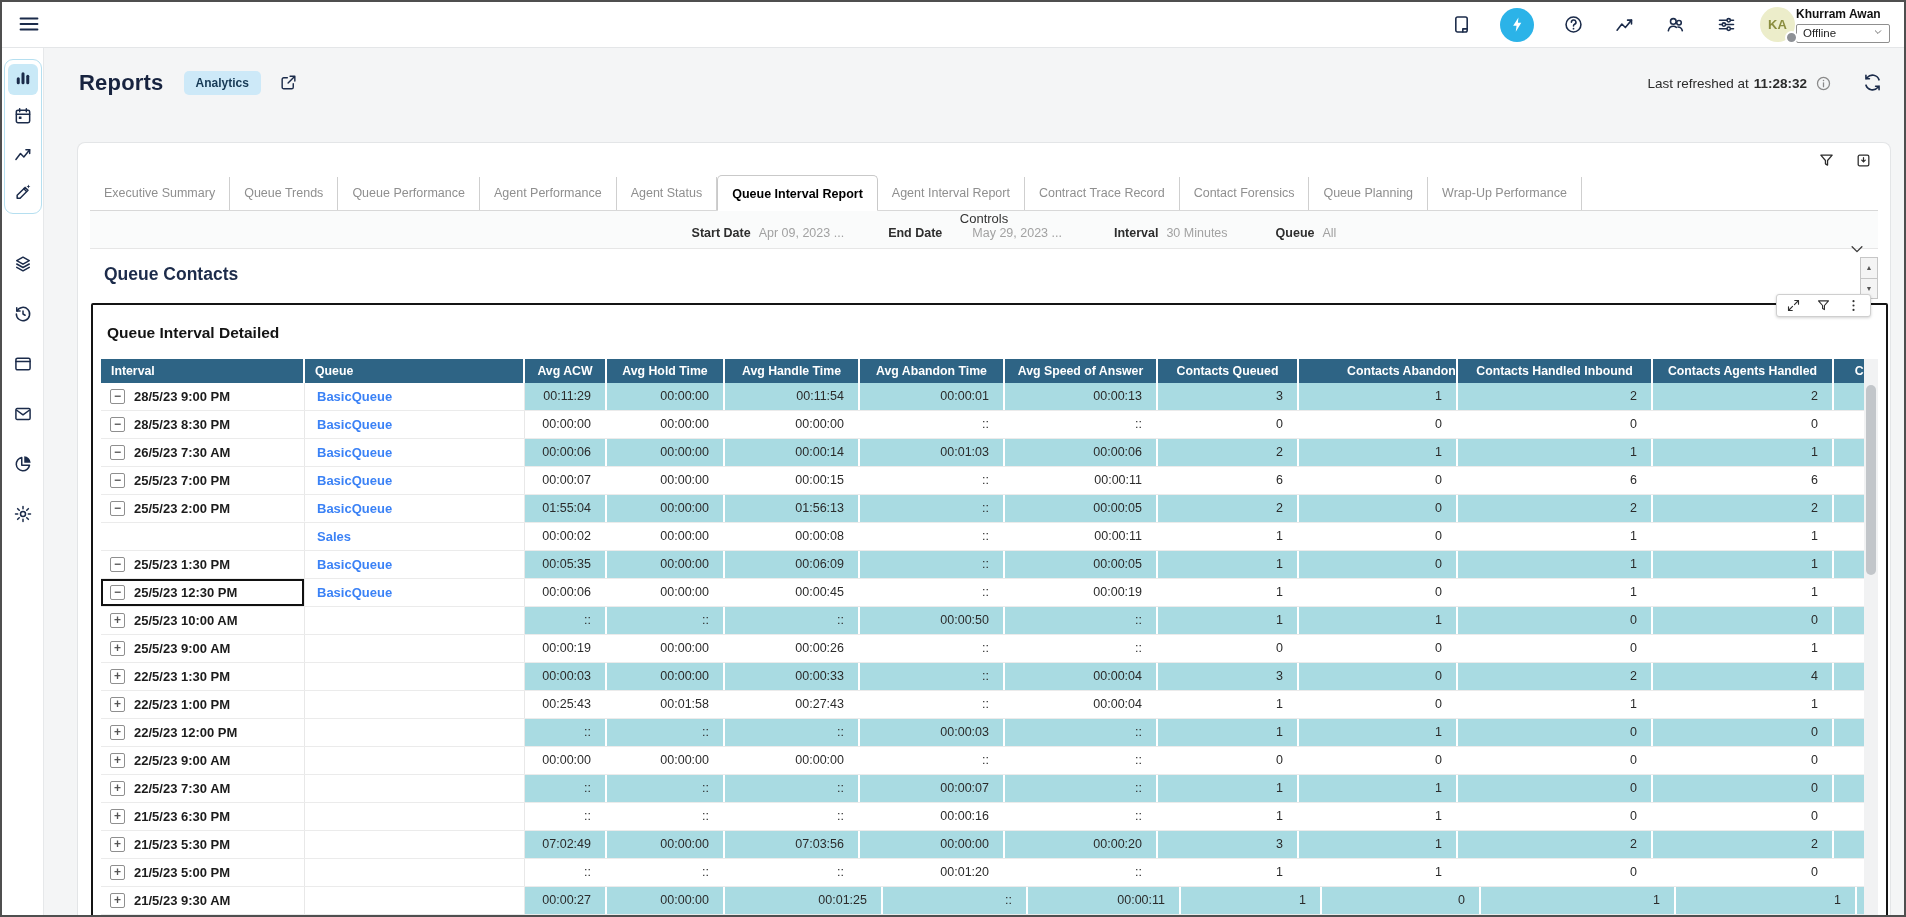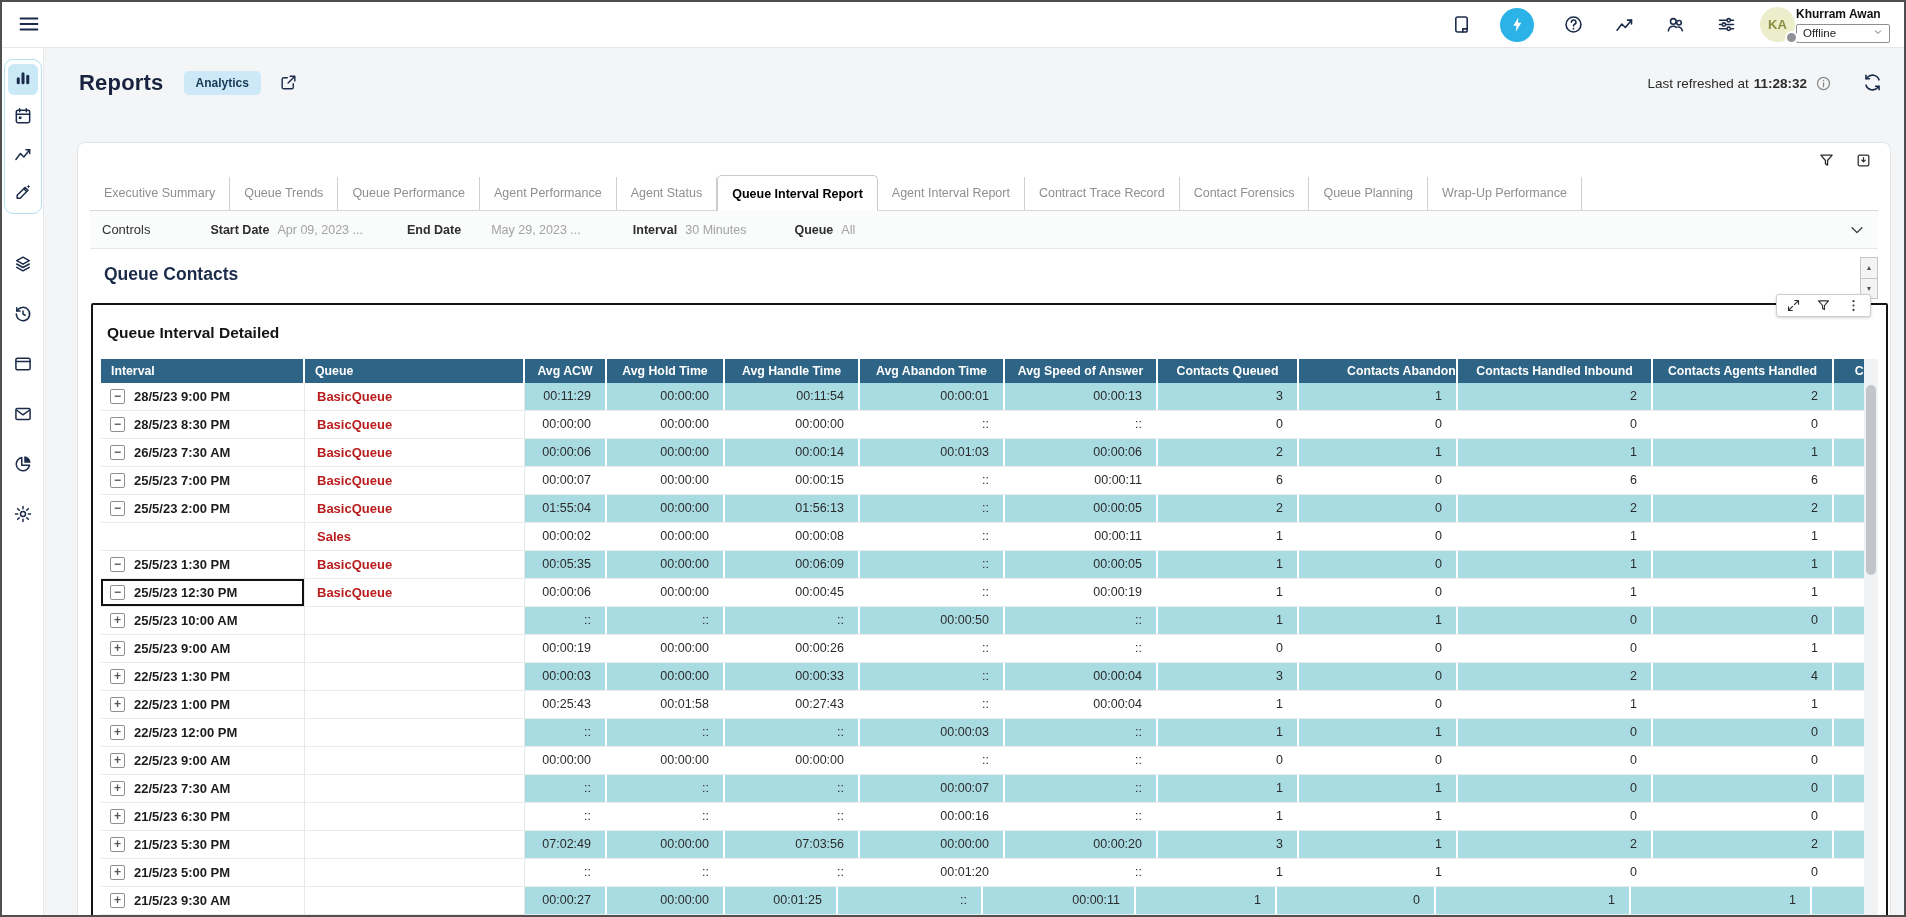--- a/index.html
+++ b/index.html
@@ -65,21 +65,21 @@
   .panel-tools svg { width:17px; height:17px; }
 
   .tabs { position:absolute; top:32px; left:12px; right:12px; height:36px; display:flex;
           align-items:flex-end; border-bottom:1px solid #d8d8d8; }
   .tab { padding:0 14px; height:33px; line-height:33px; font-size:12.5px; color:#8f8f8f;
          border-right:1px solid #cfcfcf; white-space:nowrap; cursor:pointer; }
   .tab.active { background:#fff; border:1px solid #c9c9c9; border-bottom:1px solid #fff; margin-bottom:-1px;
                 border-radius:5px 5px 0 0; color:#000; font-weight:bold; height:36px; line-height:36px; }
 
   .controls { position:absolute; top:68px; left:12px; right:12px; height:38px; display:flex; align-items:center;
-              background:#fafbfb; border-bottom:1px solid #e6e6e6; font-size:12.5px; padding:0 12px; }
+              background:#fafbfb; border-bottom:1px solid #e6e6e6; font-size:12.5px; padding:0 12px;flex-direction:column; }
   .controls-label { color:#333; font-size:13px; }
   .ctrl-field { display:flex; align-items:center; }
   .ctrl-field:nth-of-type(1){ margin-left:60px; } .ctrl-field:nth-of-type(2){ margin-left:44px;gap:22px; }
   .ctrl-field:nth-of-type(3){ margin-left:52px; } .ctrl-field:nth-of-type(4){ margin-left:48px; }
   .ctrl-label { font-weight:bold; color:#2e2e2e; }
   .ctrl-value { color:#a2a2a2; margin-left:8px; }
   .controls-chevron { margin-left:auto; width:18px; height:18px; color:#3d3d3d; cursor:pointer; }
   .controls-chevron svg { width:18px; height:18px; }
 
   .report-head { position:absolute; top:106px; left:12px; right:12px; height:54px; }
@@ -103,21 +103,21 @@
   .thead { display:flex; height:24px; }
   .th { flex:none; background:#2e6485; color:#fff; font-size:12.3px; font-weight:bold; line-height:24px;
         text-align:center; border-right:2px solid #fff; white-space:nowrap; overflow:hidden; cursor:pointer; }
   .th.left { text-align:left; padding-left:10px; }
   .tr { display:flex; height:28px; border-bottom:1px solid #ebebeb; background:#fff; }
   .td { flex:none; font-size:12.5px; line-height:27px; color:#2b2b2b; white-space:nowrap; overflow:hidden; cursor:pointer; }
   .td.metric { text-align:right; padding-right:14px; border-right:2px solid #fff; }
   .td.striped { background:#a9dbe2; }
   .td.c-interval { display:flex; align-items:center; gap:9px; padding-left:9px; font-weight:bold;
                    color:#1c1c1c; border-right:1px solid #e8e8e8; font-size:13px; }
-  .td.c-queue { padding-left:12px; font-weight:bold; color:#b91c1c; border-right:1px solid #e8e8e8; font-size:13px; }
+  .td.c-queue { padding-left:12px; font-weight:bold; color:#3b82f6; border-right:1px solid #e8e8e8; font-size:13px; }
   .td.selected { box-shadow:inset 0 0 0 2px #111; }
   .expander { width:15px; height:15px; border:1px solid #8f8f8f; border-radius:2px; font-size:12px;
               line-height:12.5px; text-align:center; color:#555; background:#fff; flex:none; cursor:pointer; }
   .vscroll { position:absolute; right:0; top:0; bottom:0; width:14px; background:#f1f2f3; }
   .vthumb { position:absolute; top:26px; height:190px; left:2px; right:2px; background:#c2c6ca; border-radius:7px; cursor:pointer; }
 </style>
 </head>
 <body>
 
 <div class="screen">
@@ -677,21 +677,21 @@
                 <div class="td metric" style="width: 60px;"></div>
               </div>
               <div class="tr">
                 <div class="td c-interval" style="width: 204px;">
                   <span class="expander">+</span>
                   <span>21/5/23 9:30 AM</span>
                 </div>
                 <div class="td c-queue" style="width: 220px;"></div>
                 <div class="td metric striped" style="width: 82px;">00:00:27</div>
                 <div class="td metric striped" style="width: 118px;">00:00:00</div>
-                <div class="td metric striped" style="width: 113px;">00:01:25</div>
+                <div class="td metric striped" style="width: 158px;">00:01:25</div>
                 <div class="td metric striped" style="width: 145px;">::</div>
                 <div class="td metric striped" style="width: 153px;">00:00:11</div>
                 <div class="td metric striped" style="width: 141px;">1</div>
                 <div class="td metric striped" style="width: 159px;">0</div>
                 <div class="td metric striped" style="width: 195px;">1</div>
                 <div class="td metric striped" style="width: 181px;">1</div>
                 <div class="td metric striped" style="width: 60px;"></div>
               </div>
             </div>
           <div class="vscroll">

